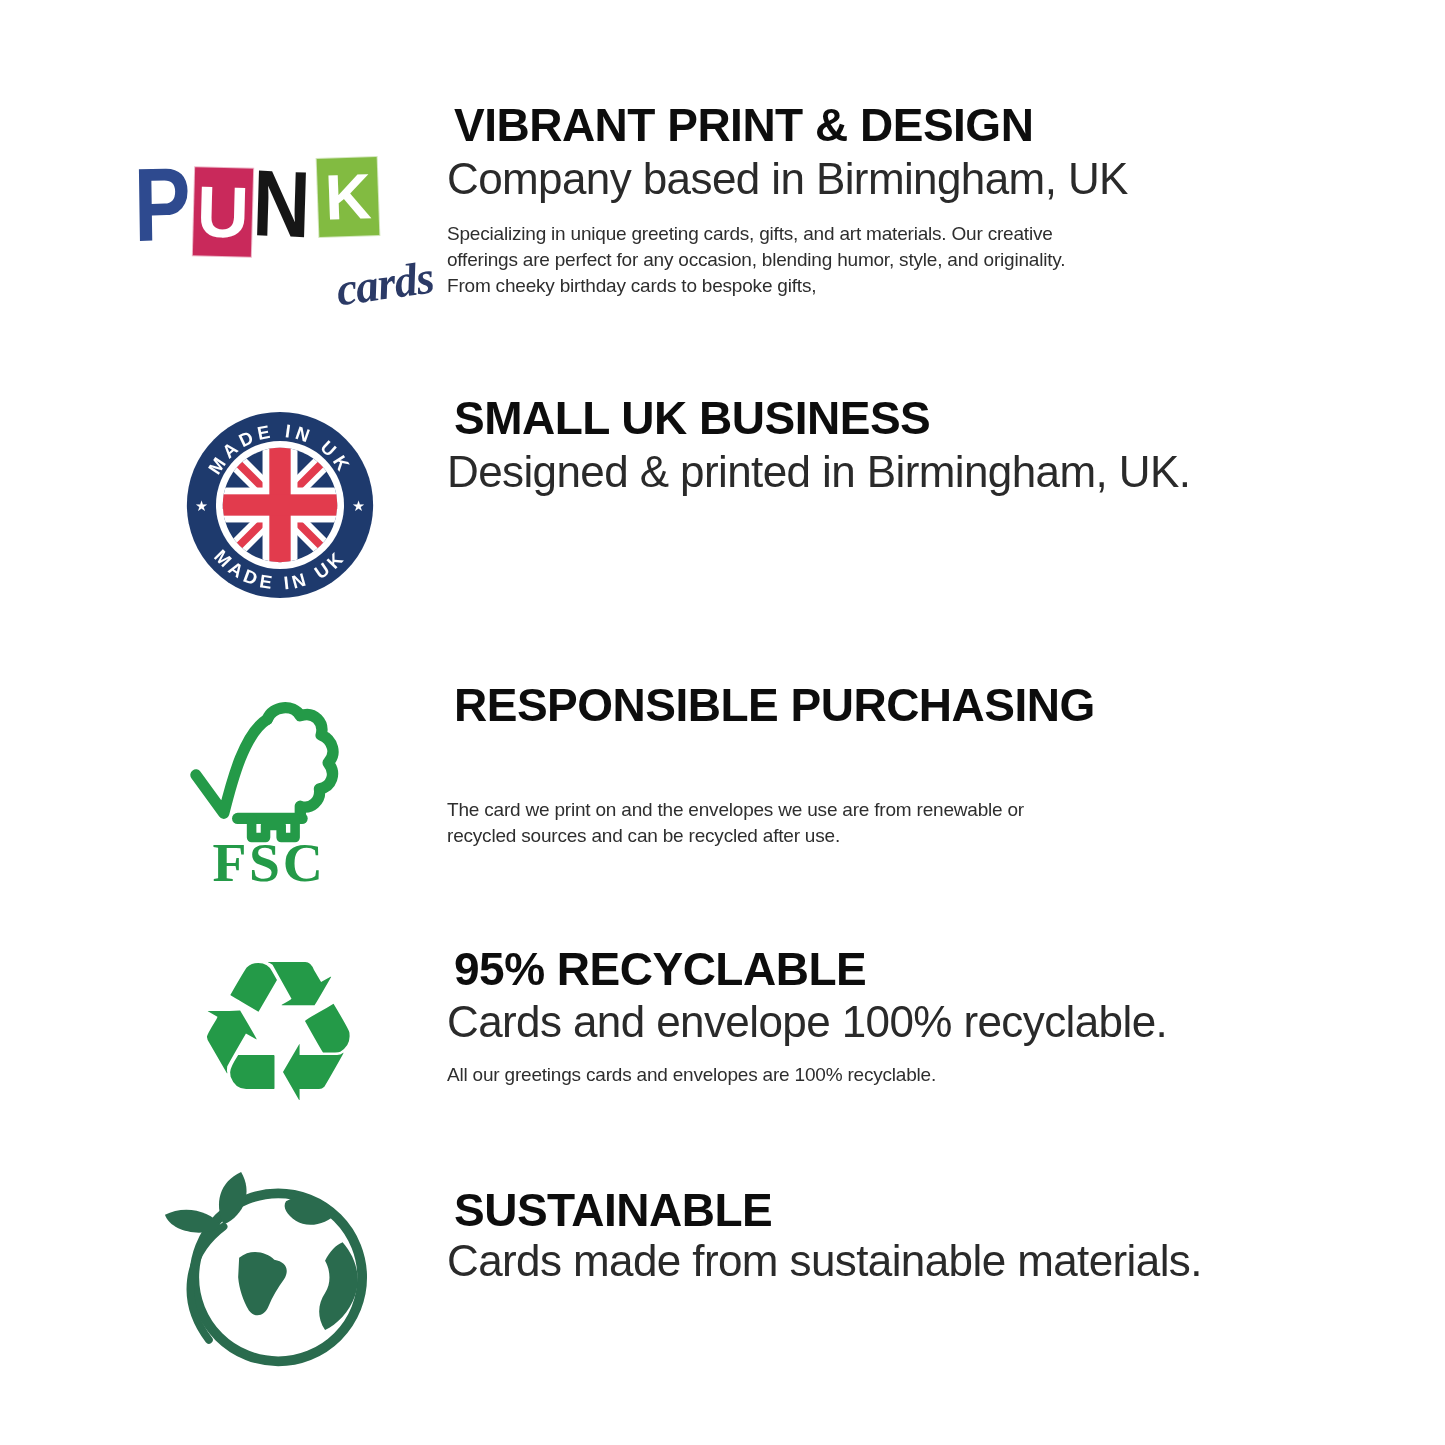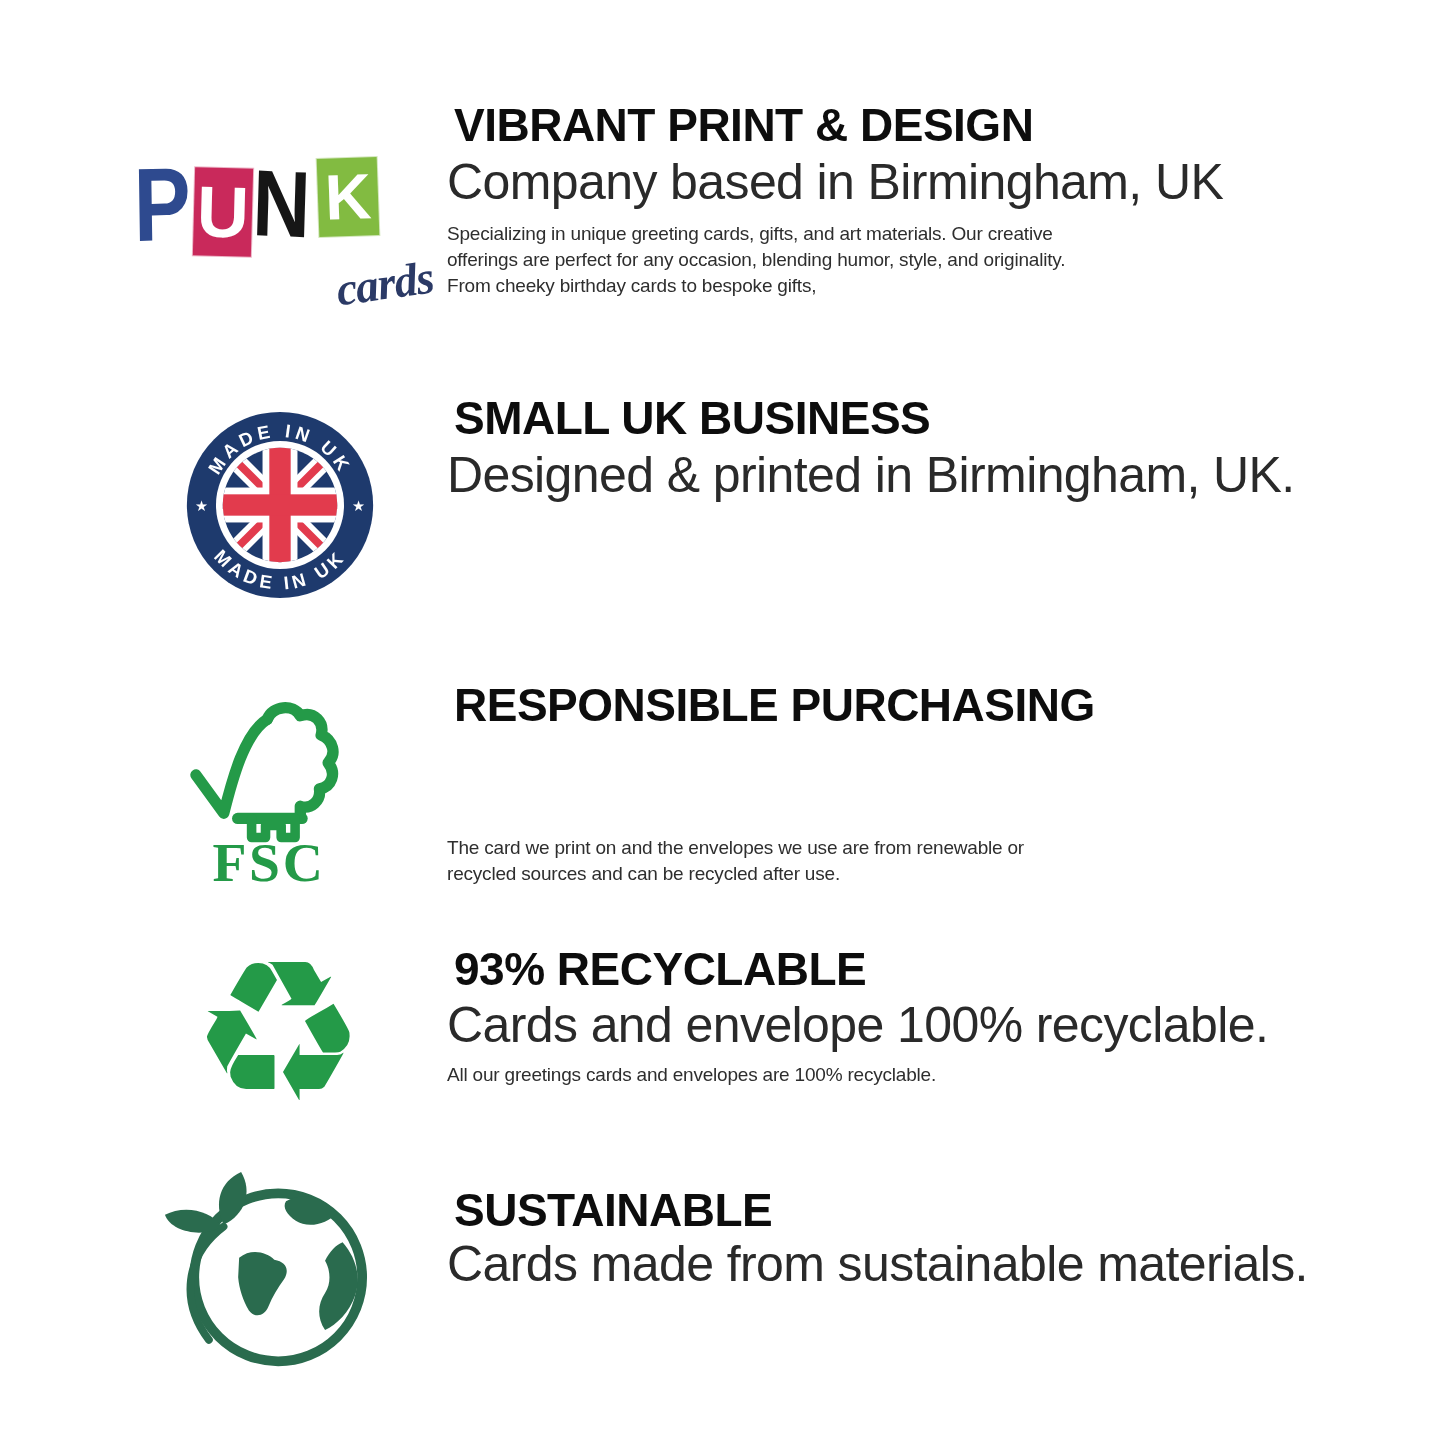--- a/index.html
+++ b/index.html
@@ -10,21 +10,21 @@
   .canvas{position:absolute;inset:0;width:1445px;height:1445px;}
 
   
   .sec-title{
     position:absolute;left:447px;width:960px;
     font-size:46px;font-weight:700;color:#0d0d0d;letter-spacing:-0.5px;
     line-height:1.05;white-space:nowrap;margin-left:7px;
   }
   .sec-subtitle{
     position:absolute;left:447px;width:960px;
-    font-size:50px;font-weight:400;color:#2a2a2a;letter-spacing:-0.6px;
+    font-size:44px;font-weight:400;color:#2a2a2a;letter-spacing:-0.6px;
     line-height:1.05;white-space:nowrap;
   }
   .sec-body{
     position:absolute;left:447px;width:980px;
     font-size:19px;font-weight:400;color:#2e2e2e;letter-spacing:-0.2px;
     line-height:1.38;white-space:pre-line;
   }
 
   
   .icon-box{position:absolute;}
@@ -126,27 +126,27 @@
       <g stroke="#249a48" stroke-width="13" fill="none" stroke-linecap="round" stroke-linejoin="round">
         <path d="M 16,100 L 48,144 C 58,104 72,52 98,36"></path>
         <path d="M 98,36 C 104,20 128,18 136,32 C 152,26 164,40 160,54 C 174,60 178,76 168,86 C 178,98 172,114 158,116 C 160,130 148,140 136,136 L 136,149"></path>
         <path d="M 64,150 L 138,150"></path>
         <path d="M 80,150 L 80,172 L 96,172 L 96,158 L 114,158 L 114,172 L 130,172 L 130,150" stroke-width="11"></path>
       </g>
       <text x="100" y="222" font-family="Liberation Serif, serif" font-weight="700" font-size="64" fill="#249a48" text-anchor="middle" letter-spacing="3">FSC</text>
     </svg>
   </div>
   <div class="sec-title" style="top:681px">RESPONSIBLE PURCHASING</div>
-  <div class="sec-body" style="top:835px">The card we print on and the envelopes we use are from renewable or
+  <div class="sec-body" style="top:797px">The card we print on and the envelopes we use are from renewable or
 recycled sources and can be recycled after use.</div>
 
   <div class="recycle-wrap">
     <span class="recycle-glyph">♻</span>
   </div>
-  <div class="sec-title" style="top:945px">93% RECYCLABLE</div>
+  <div class="sec-title" style="top:945px">95% RECYCLABLE</div>
   <div class="sec-subtitle" style="top:999px">Cards and envelope 100% recyclable.</div>
   <div class="sec-body" style="top:1062px">All our greetings cards and envelopes are 100% recyclable.</div>
 
   <div class="icon-box" style="left:163px;top:1168px;width:205px;height:205px">
     <svg width="205" height="205" viewBox="0 0 210 210">
       <circle cx="118" cy="112" r="86" fill="none" stroke="#2a6b4e" stroke-width="10"></circle>
       <path d="M 47,176 C 18,138 22,90 62,60" fill="none" stroke="#2a6b4e" stroke-width="8" stroke-linecap="round"></path>
       <path d="M 60,60 C 48,42 20,38 2,48 C 8,66 42,72 60,60 Z" fill="#2a6b4e"></path>
       <path d="M 62,58 C 52,36 58,14 80,4 C 92,24 84,48 62,58 Z" fill="#2a6b4e"></path>
       <path d="M 78,92 C 90,82 106,86 114,94 C 126,96 130,104 124,114 C 118,122 112,132 108,142 C 104,152 94,154 88,146 C 82,136 78,124 77,112 Z" fill="#2a6b4e"></path>

